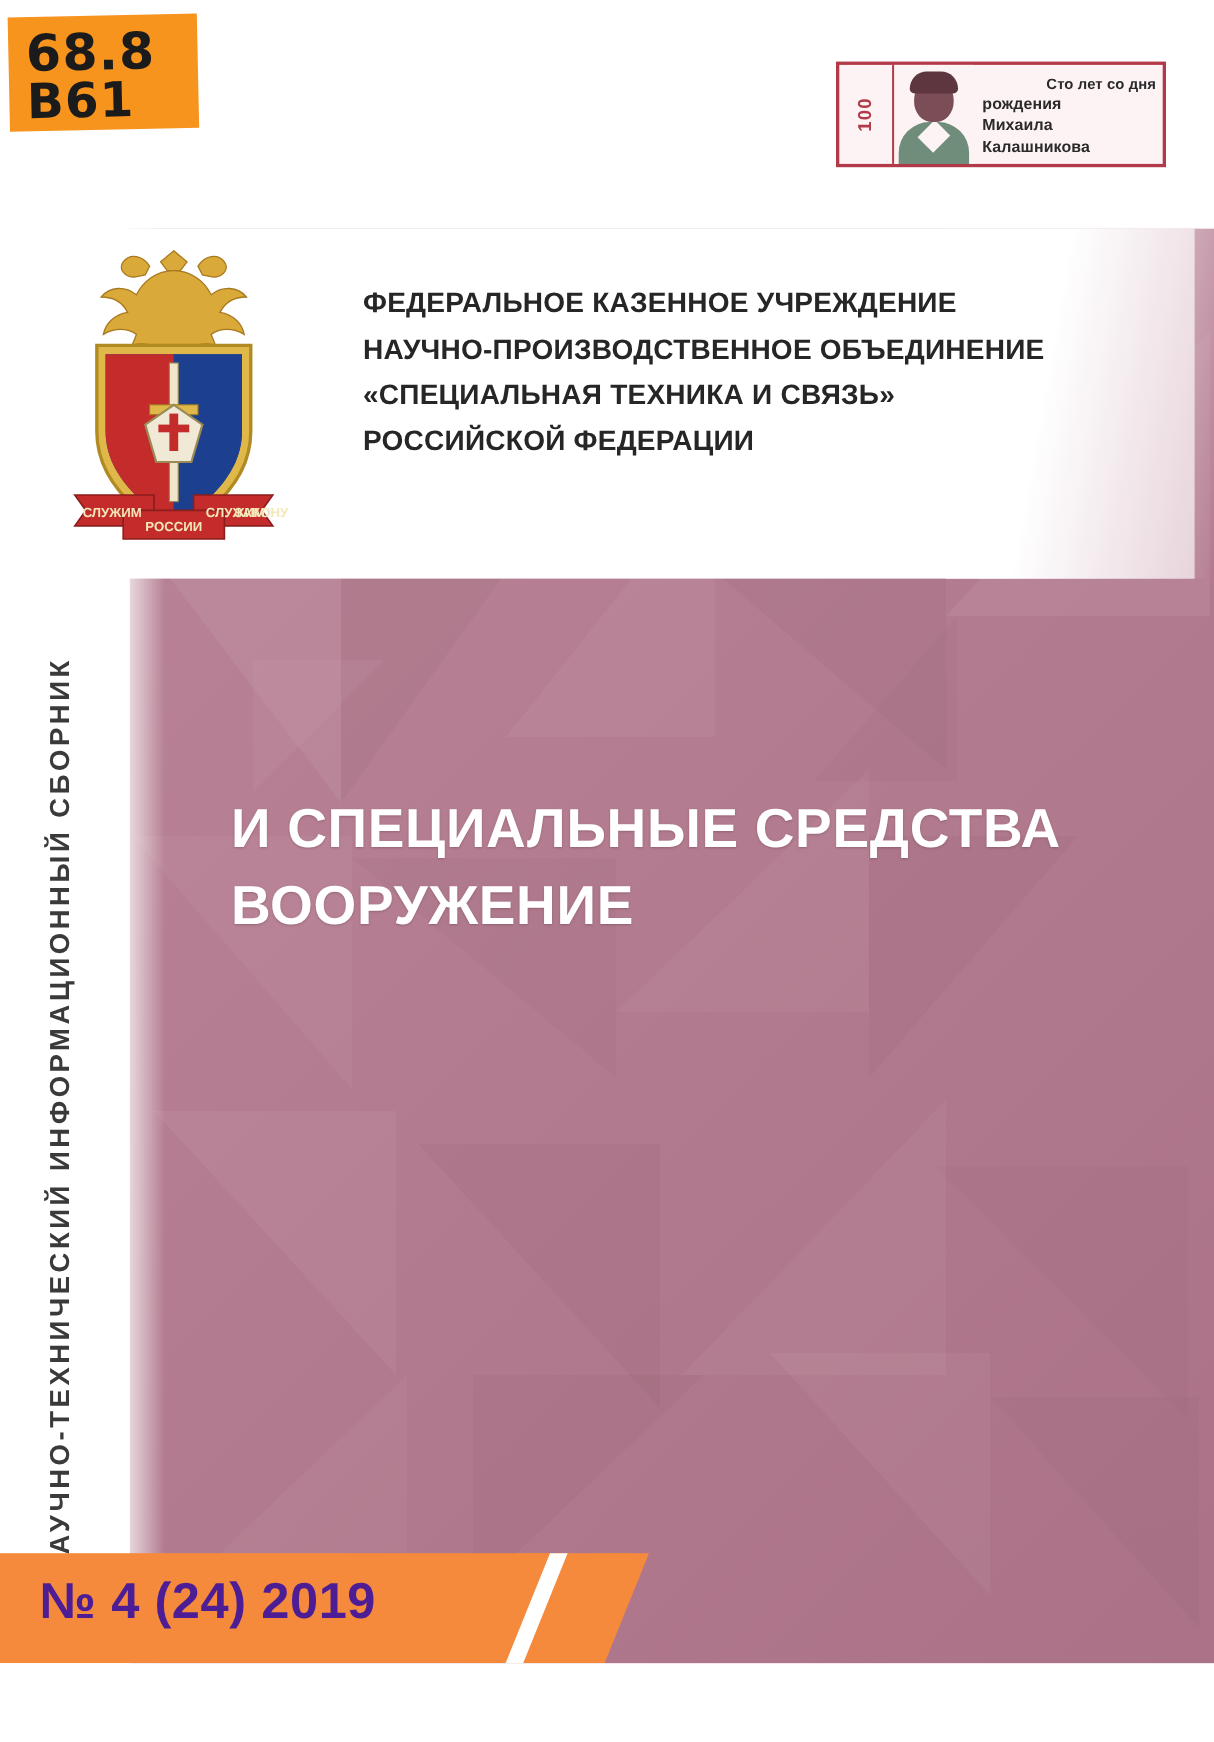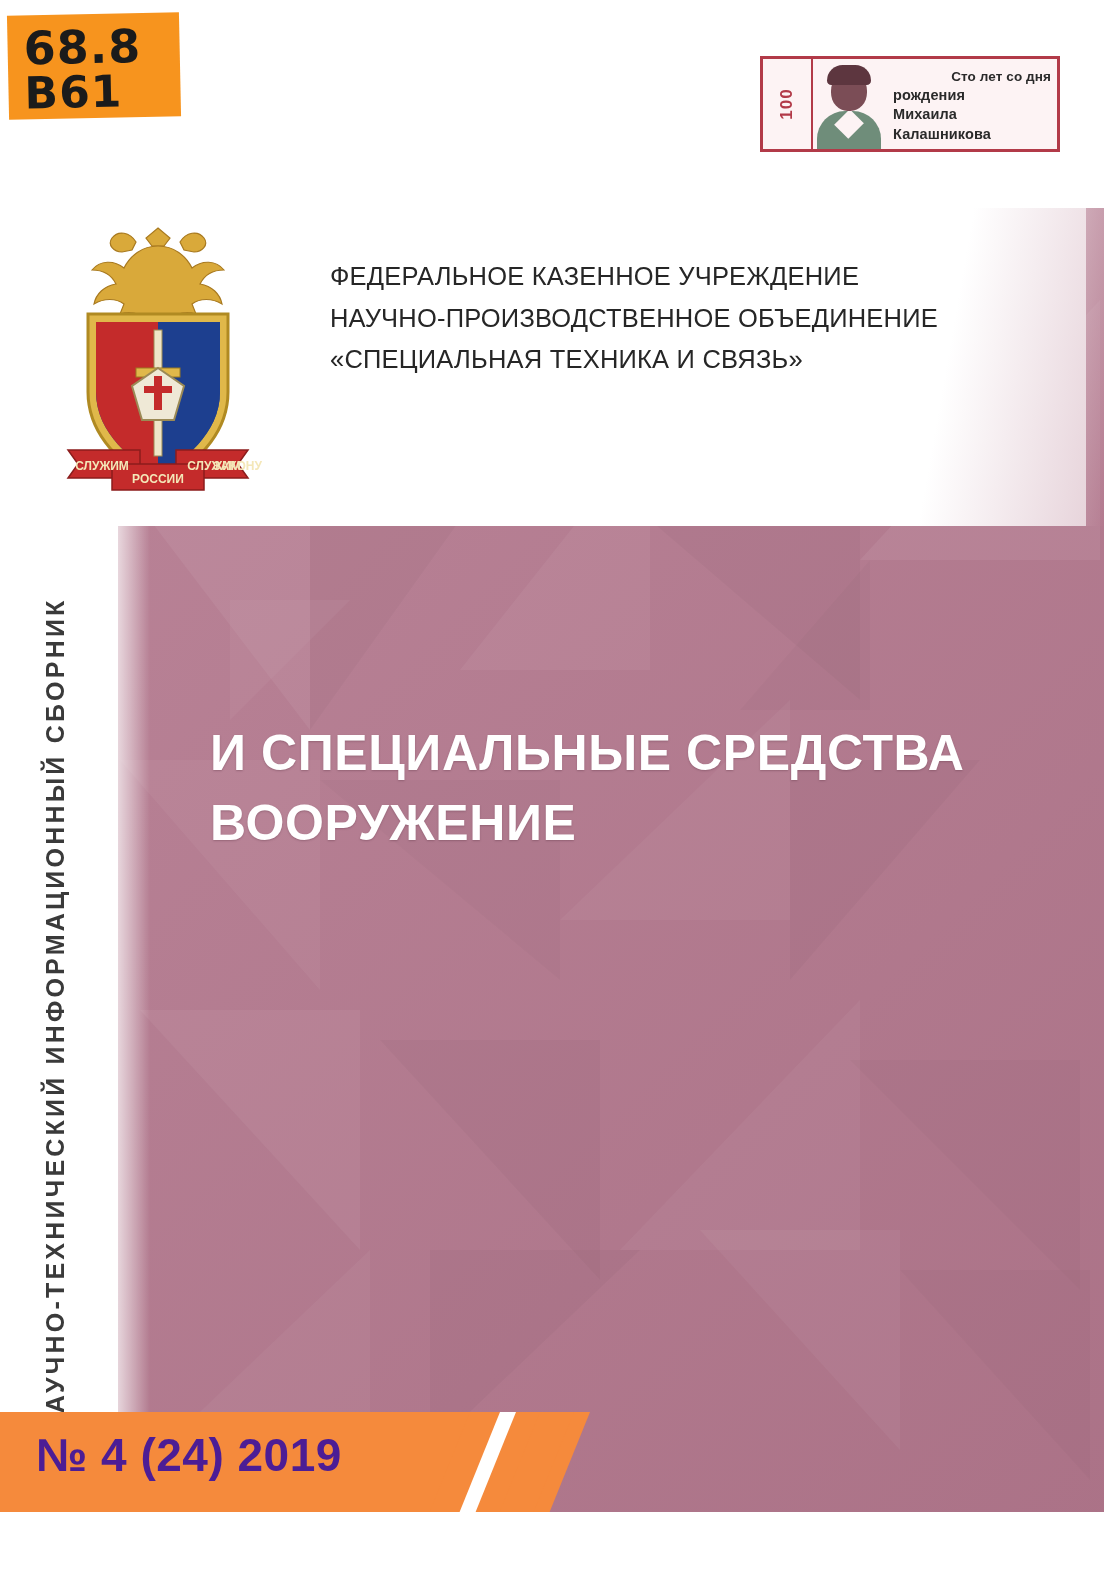--- a/index.html
+++ b/index.html
@@ -171,21 +171,21 @@
 
   
   .publisher {
     position: absolute;
     left: 330px; top: 256px;
     width: 730px;
     color: #262626;
   }
   .publisher div {
     font-size: 25.5px;
-    font-weight: 400;
+    font-weight: 700;
     line-height: 1.63;
     letter-spacing: 0.2px;
     text-transform: uppercase;
     white-space: nowrap;
   }
 
   
   .spine {
     position: absolute;
     left: -545px;
@@ -359,20 +359,21 @@
       <text x="118" y="265" font-family="Liberation Sans, sans-serif" font-size="12" font-weight="bold" fill="#f4e7b8" text-anchor="middle">РОССИИ</text>
       <text x="174" y="252" font-family="Liberation Sans, sans-serif" font-size="12" font-weight="bold" fill="#f4e7b8" text-anchor="middle">СЛУЖИМ</text>
       <text x="222" y="252" font-family="Liberation Sans, sans-serif" font-size="12" font-weight="bold" fill="#f4e7b8" text-anchor="end">ЗАКОНУ</text>
     </svg>
   </div>
 
   <div class="publisher">
     <div>ФЕДЕРАЛЬНОЕ КАЗЕННОЕ УЧРЕЖДЕНИЕ</div>
     <div>НАУЧНО-ПРОИЗВОДСТВЕННОЕ ОБЪЕДИНЕНИЕ</div>
     <div>«СПЕЦИАЛЬНАЯ ТЕХНИКА И СВЯЗЬ»</div>
+    <div>РОССИЙСКОЙ ФЕДЕРАЦИИ</div>
   </div>
 
   <div class="spine">НАУЧНО-ТЕХНИЧЕСКИЙ ИНФОРМАЦИОННЫЙ СБОРНИК</div>
 
   <div class="title">
     <div>И СПЕЦИАЛЬНЫЕ СРЕДСТВА</div>
     <div>ВООРУЖЕНИЕ</div>
   </div>
 
   <div class="banner"></div>

